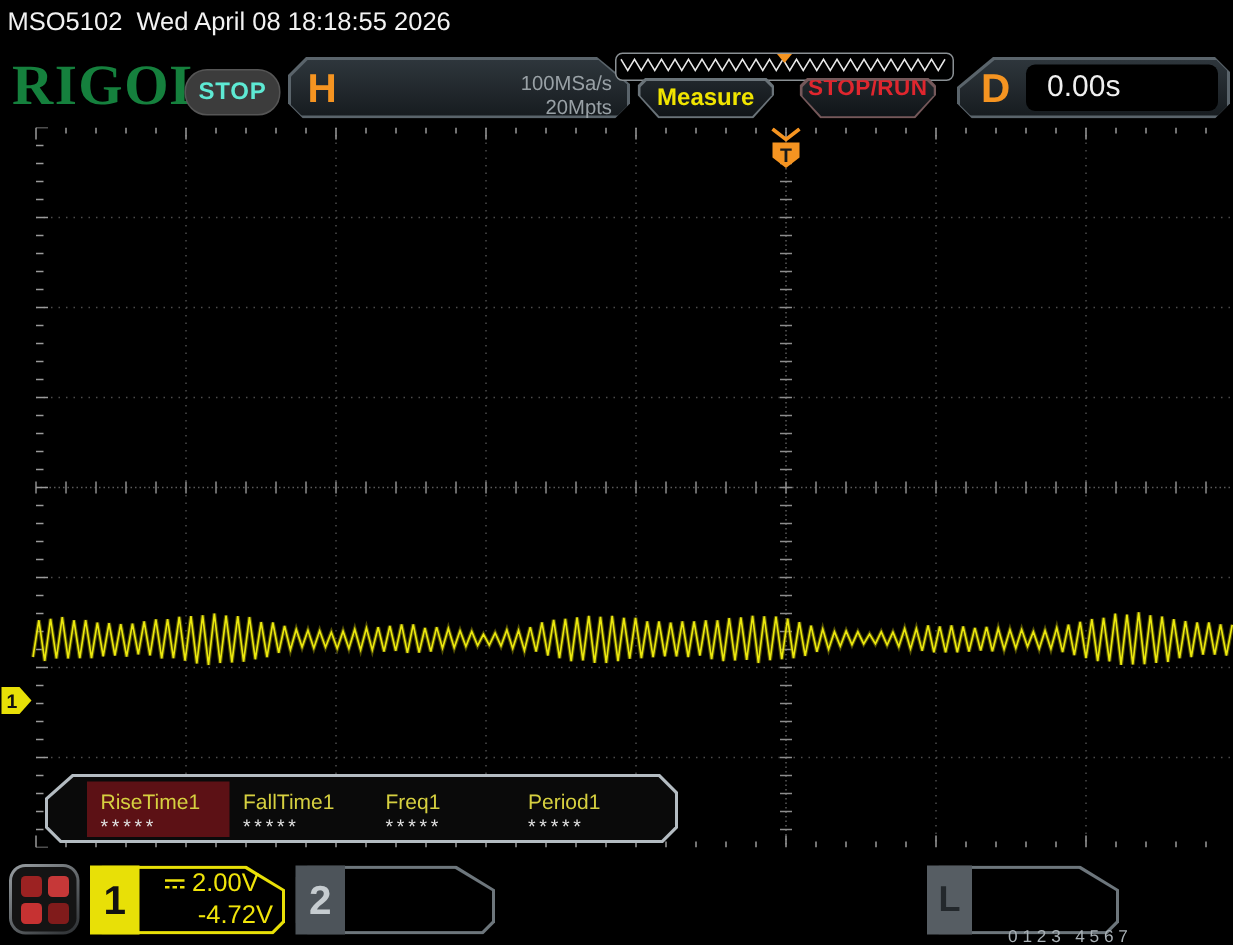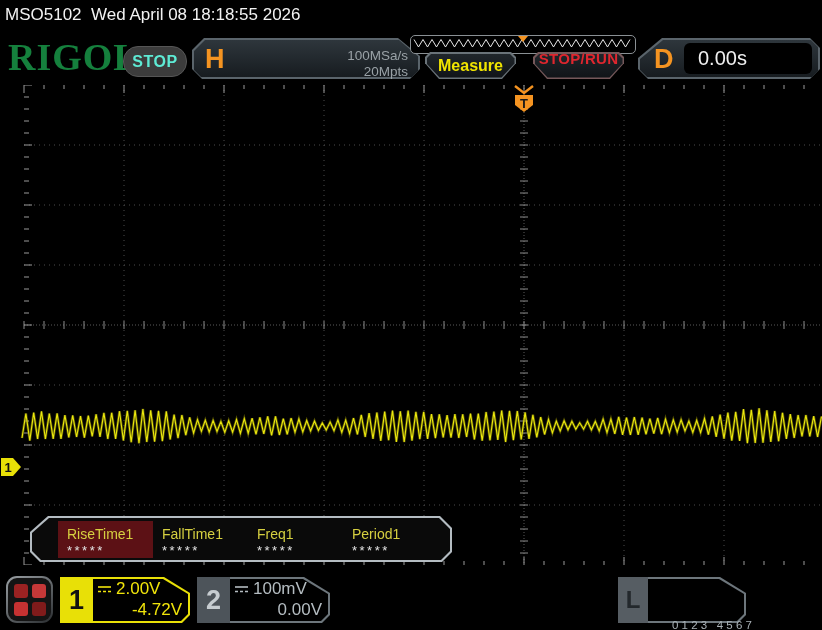--- a/index.html
+++ b/index.html
@@ -76,21 +76,21 @@
   .menu-btn .sq{border-radius:3px;}
   .sq1{background:#9c2222;} .sq2{background:#c63838;} .sq3{background:#c63232;} .sq4{background:#801b1b;}
 
   .chbadge{position:absolute;top:577px;height:46px;}
   .ch-out{position:absolute;left:0;top:0;right:0;bottom:0;
         clip-path:polygon(8px 0,calc(100% - 26px) 0,100% 16px,100% calc(100% - 8px),calc(100% - 8px) 100%,8px 100%,0 calc(100% - 8px),0 8px);}
   .ch-in{position:absolute;left:2px;top:2px;right:2px;bottom:2px;background:#000;
         clip-path:polygon(7px 0,calc(100% - 25px) 0,100% 15px,100% calc(100% - 7px),calc(100% - 7px) 100%,7px 100%,0 calc(100% - 7px),0 7px);}
   .ch-tab{position:absolute;left:0;top:0;bottom:0;width:33px;display:flex;align-items:center;justify-content:center;
         font-weight:bold;font-size:27px;}
-  .ch-body{position:absolute;left:33px;right:0;top:0;bottom:0;padding:2px 8px 0 4px;box-sizing:border-box;}
+  .ch-body{position:absolute;left:33px;right:0;top:0;bottom:0;padding:2px 8px 0 16px;box-sizing:border-box;}
   .ch-row1{display:flex;align-items:center;gap:4px;font-size:17px;}
   .ch-row2{text-align:right;font-size:17px;margin-top:1px;}
 
   .ch1{left:60px;width:130px;}
   .ch1 .ch-out{background:#e8e007;}
   .ch1 .ch-tab{background:#e8e007;color:#111;}
   .ch1 .ch-body{color:#f0e40a;}
   .ch2{left:197px;width:133px;}
   .ch2 .ch-out{background:#6d767c;}
   .ch2 .ch-tab{background:#4d545a;color:#c6ccd0;}
@@ -424,30 +424,20 @@
         <span>2.00V</span>
       </div>
       <div class="ch-row2">-4.72V</div>
     </div>
   </div>
 
   <div class="chbadge ch2">
     <div class="ch-out"></div>
     <div class="ch-in"></div>
     <div class="ch-tab">2</div>
-    <div class="ch-body">
-      <div class="ch-row1">
-        <svg width="15" height="10">
-          <line x1="1" y1="3" x2="14" y2="3" stroke="#b4bcc1" stroke-width="1.6"></line>
-          <line x1="1" y1="7.5" x2="14" y2="7.5" stroke="#b4bcc1" stroke-width="1.6" stroke-dasharray="3 2"></line>
-        </svg>
-        <span>100mV</span>
-      </div>
-      <div class="ch-row2">0.00V</div>
-    </div>
   </div>
 
   <div class="chbadge lbadge">
     <div class="ch-out"></div>
     <div class="ch-in"></div>
     <div class="ch-tab">L</div>
     <div class="ch-body">
       <div>0 1 2 3   4 5 6 7</div>
       
     </div>

